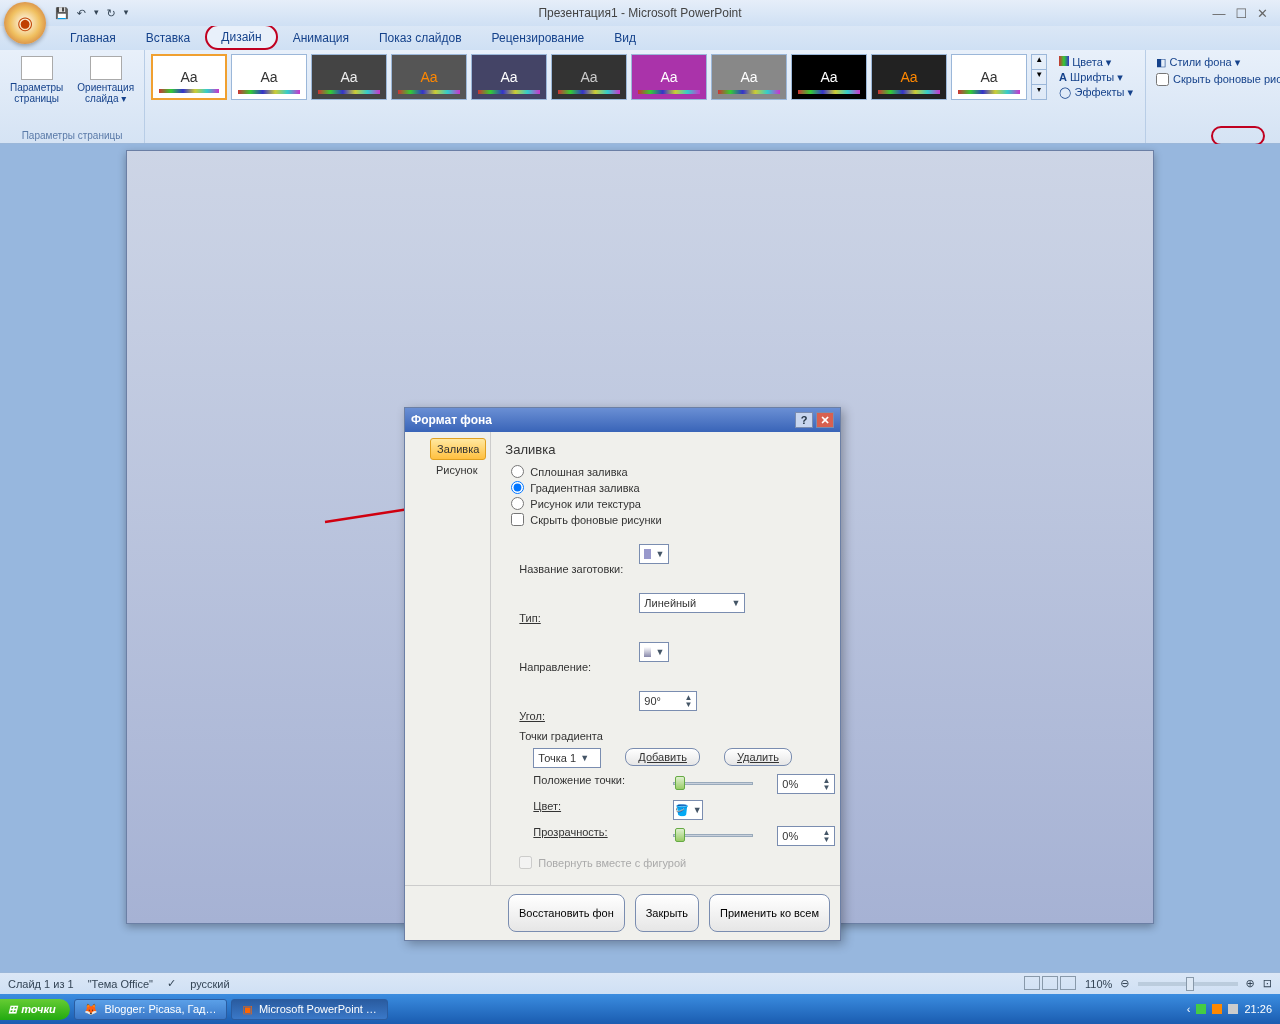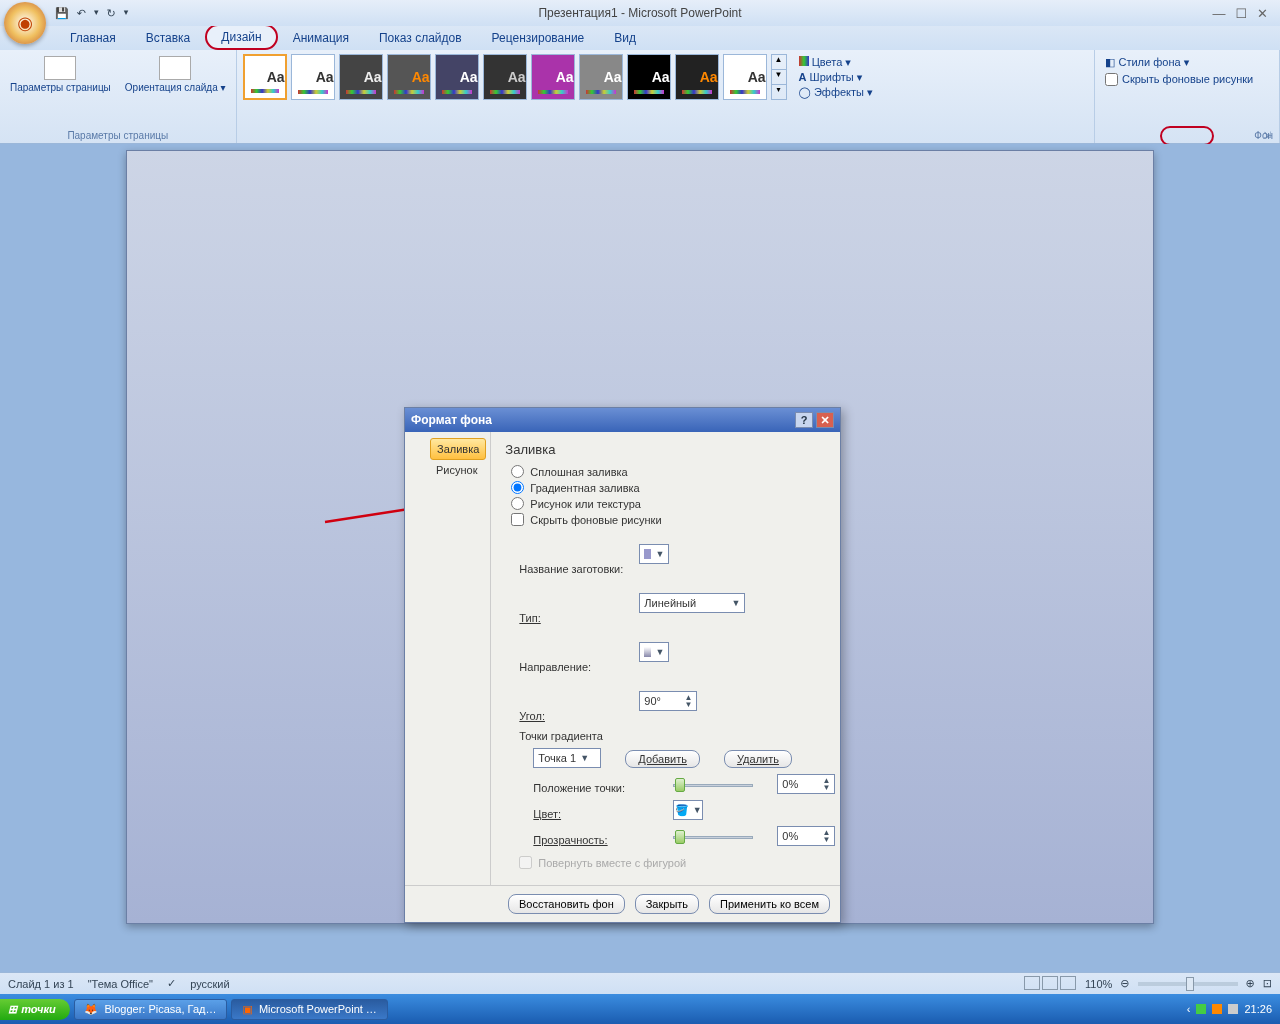--- a/index.html
+++ b/index.html
@@ -20,21 +20,21 @@
 .tab.highlight { border: 2px solid #c00020; border-radius: 14px; }
 
 
 .ribbon { height: 94px; background: linear-gradient(#e8f0fa, #d5e3f4); border-bottom: 1px solid #9bb7d9; display: flex; }
 .group { border-right: 1px solid #b8cde6; display: flex; flex-direction: column; padding: 4px 6px 0 6px; }
 .group-title { font-size: 10px; color: #5a7aa8; text-align: center; padding: 2px 0; margin-top: auto; }
 .big-btn { display: flex; flex-direction: column; align-items: center; gap: 2px; padding: 2px 4px; cursor: pointer; }
 .big-btn .ico { width: 32px; height: 24px; background: #fff; border: 1px solid #aaa; }
 .big-btn .lbl { font-size: 10px; color: #15428b; text-align: center; line-height: 11px; }
 .themes-row { display: flex; gap: 4px; }
-.theme-thumb { width: 44px; height: 46px; border: 1px solid #9bb7d9; background: #fff; cursor: pointer; position: relative; display:flex; align-items:center; justify-content:flex-end; font-size:14px;font-weight:bold; }
+.theme-thumb { width: 76px; height: 46px; border: 1px solid #9bb7d9; background: #fff; cursor: pointer; position: relative; display:flex; align-items:center; justify-content:center; font-size:14px; }
 .theme-thumb.sel { border: 2px solid #f0a030; }
 .theme-thumb .bar { position:absolute; bottom:5px; left:6px; right:6px; height:4px; background:linear-gradient(90deg,#c33,#3c3,#33c,#cc3,#3cc,#c3c);}
 .small-list { display: flex; flex-direction: column; gap: 2px; font-size: 11px; color: #15428b; padding: 2px 6px; }
 .small-list div { cursor: pointer; white-space: nowrap; }
 .bg-group { min-width: 185px; }
 .bg-styles { font-size: 11px; color:#15428b; cursor:pointer; padding:2px 4px; }
 .bg-hide { font-size: 11px; color:#15428b; display:flex; gap:4px; padding:2px 4px; }
 .bg-hide input { margin:0;}
 .bg-group .group-title-wrap { display:flex; justify-content:flex-end; position:relative; }
 .bg-hl { position:absolute; border:2px solid #c00020; border-radius:16px; width:54px; height:20px; left:50%; transform:translateX(-50%); top:-2px;}
@@ -64,28 +64,28 @@
 .form-row { display: flex; align-items: center; margin: 6px 0 6px 14px; gap: 8px; }
 .form-row .flabel { width: 112px; margin-top: 31px; }
 .form-row .flabel u { text-decoration: underline; }
 .combo { border: 1px solid #7a8db0; background: #fff; height: 20px; display: inline-flex; align-items: center; padding: 0 4px; font-size: 11px; }
 .combo .arr { margin-left: 4px; color: #456; font-size:9px; }
 .combo.sm { width: 30px; justify-content:center; }
 .combo.med { width: 106px; }
 .spin { border:1px solid #7a8db0; background:#fff; height:20px; width:58px; display:inline-flex; align-items:center; padding:0 4px; justify-content:space-between;}
 .spin .arrs { font-size:8px; color:#456; line-height:7px;}
 .fieldset-lbl { margin: 8px 0 4px 14px; }
-.inset-row { display:flex; align-items:flex-end; gap:24px; margin:6px 0 6px 28px;}
+.inset-row { display:flex; align-items:flex-start; gap:24px; margin:6px 0 6px 28px;}
 .btn { border:1px solid #7a8db0; background:linear-gradient(#fff,#e6e6e6); padding:2px 12px; font-size:11px; cursor:pointer; border-radius:8px;}
 .slider { width:80px; height:18px; position:relative; }
 .slider .track { position:absolute; top:8px; left:0; right:0; height:3px; background:#c8d0dc; border:1px solid #9ab;}
 .slider .thumb { position:absolute; left:2px; top:2px; width:10px; height:14px; background:linear-gradient(#dff0d0,#9c6); border:1px solid #6a4; border-radius:2px;}
 .disabled-row { margin:10px 0 6px 14px; color:#aaa; display:flex; gap:6px; align-items:flex-end;}
 .dlg-buttons { border-top:1px solid #ccc; padding:8px 10px; display:flex; gap:10px; justify-content:flex-end; background:#f0f0ec;}
-.dlg-buttons .btn { padding:3px 10px; }
+.dlg-buttons .btn { padding:12px 10px; }
 
 
 .statusbar { position:absolute; bottom:30px; left:0; right:0; height:22px; background:linear-gradient(#dbe7f6,#cfe0f4); border-top:1px solid #9bb7d9; display:flex; align-items:center; font-size:11px; color:#345; padding:0 8px; gap:14px;}
 .statusbar .right { margin-left:auto; display:flex; gap:8px; align-items:center;}
 .view-icons span { display:inline-block; width:16px; height:14px; border:1px solid #89a; margin:0 1px;}
 .zoom-slider { width:100px; height:4px; background:#bcd; position:relative;}
 .zoom-slider .zt { position:absolute; left:48px; top:-5px; width:8px; height:14px; background:#dde8f4; border:1px solid #89a;}
 
 
 .taskbar { position:absolute; bottom:0; left:0; right:0; height:30px; background:linear-gradient(#3b8de0,#1a5cb0); display:flex; align-items:center; font-size:11px; color:#fff;}

